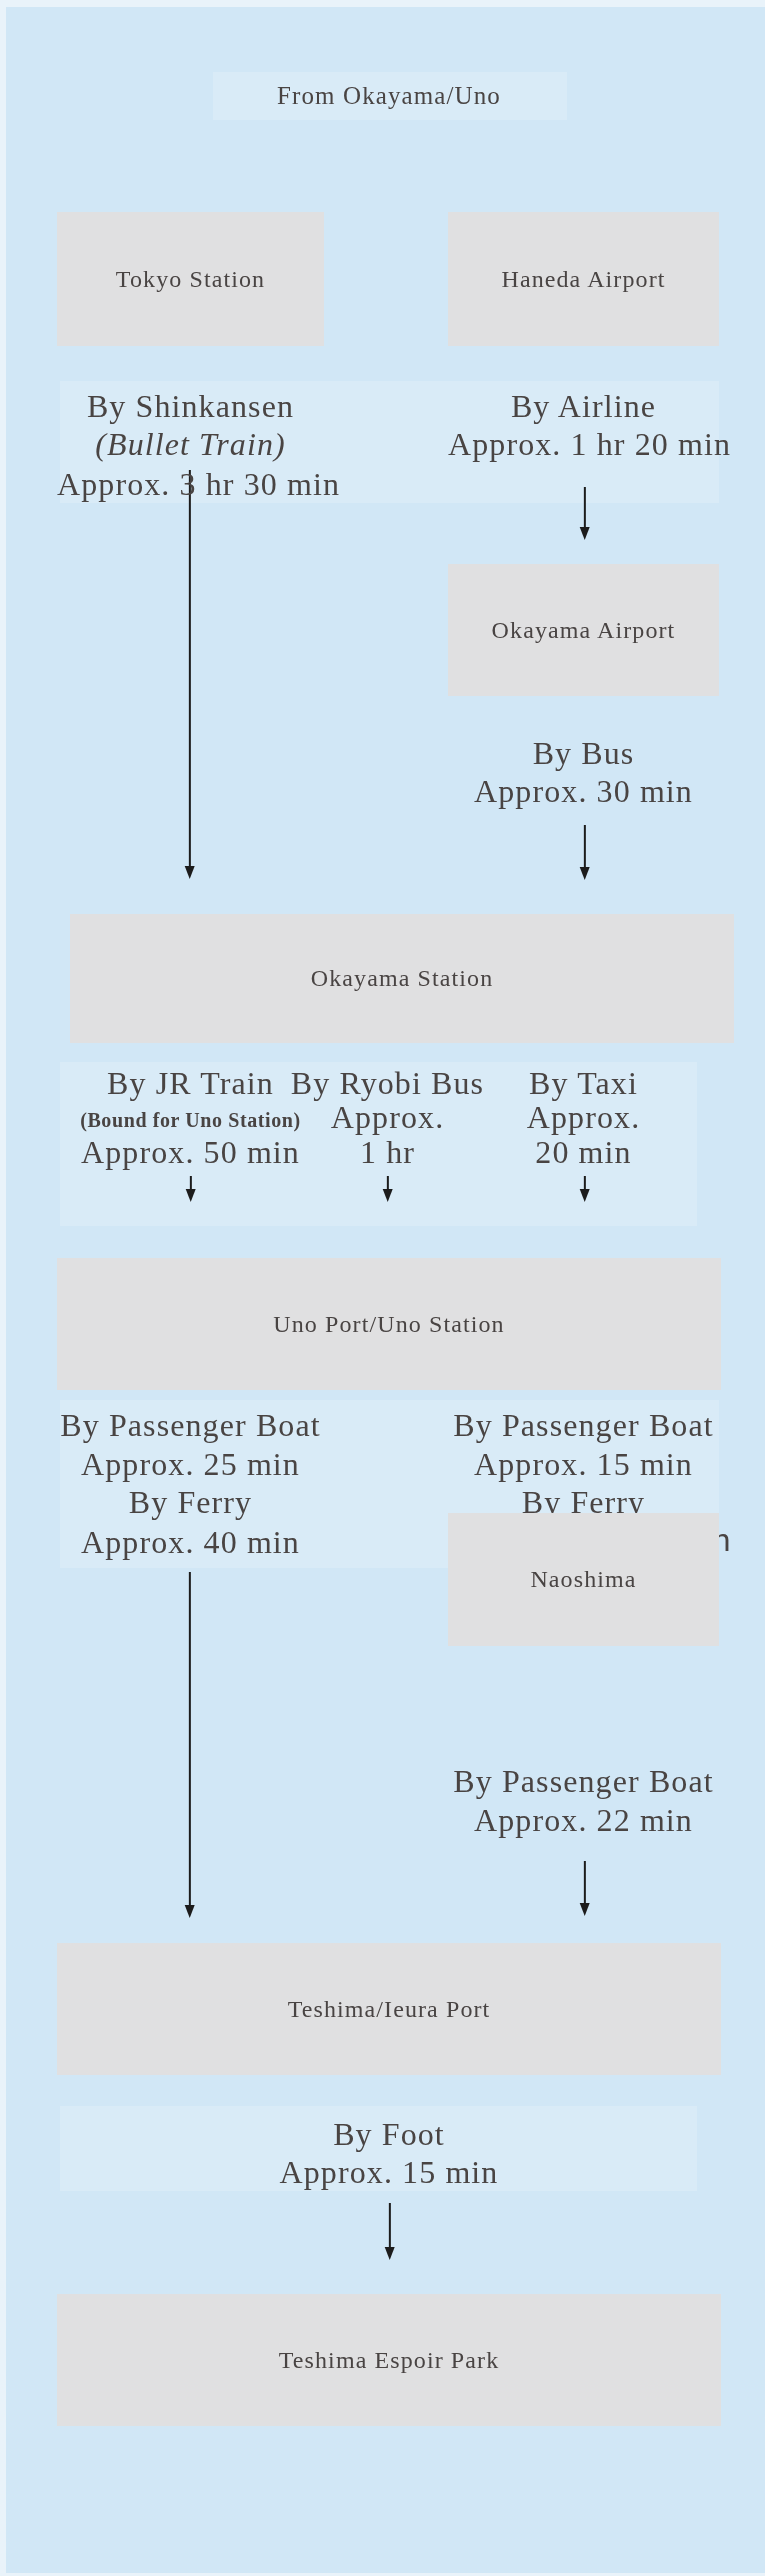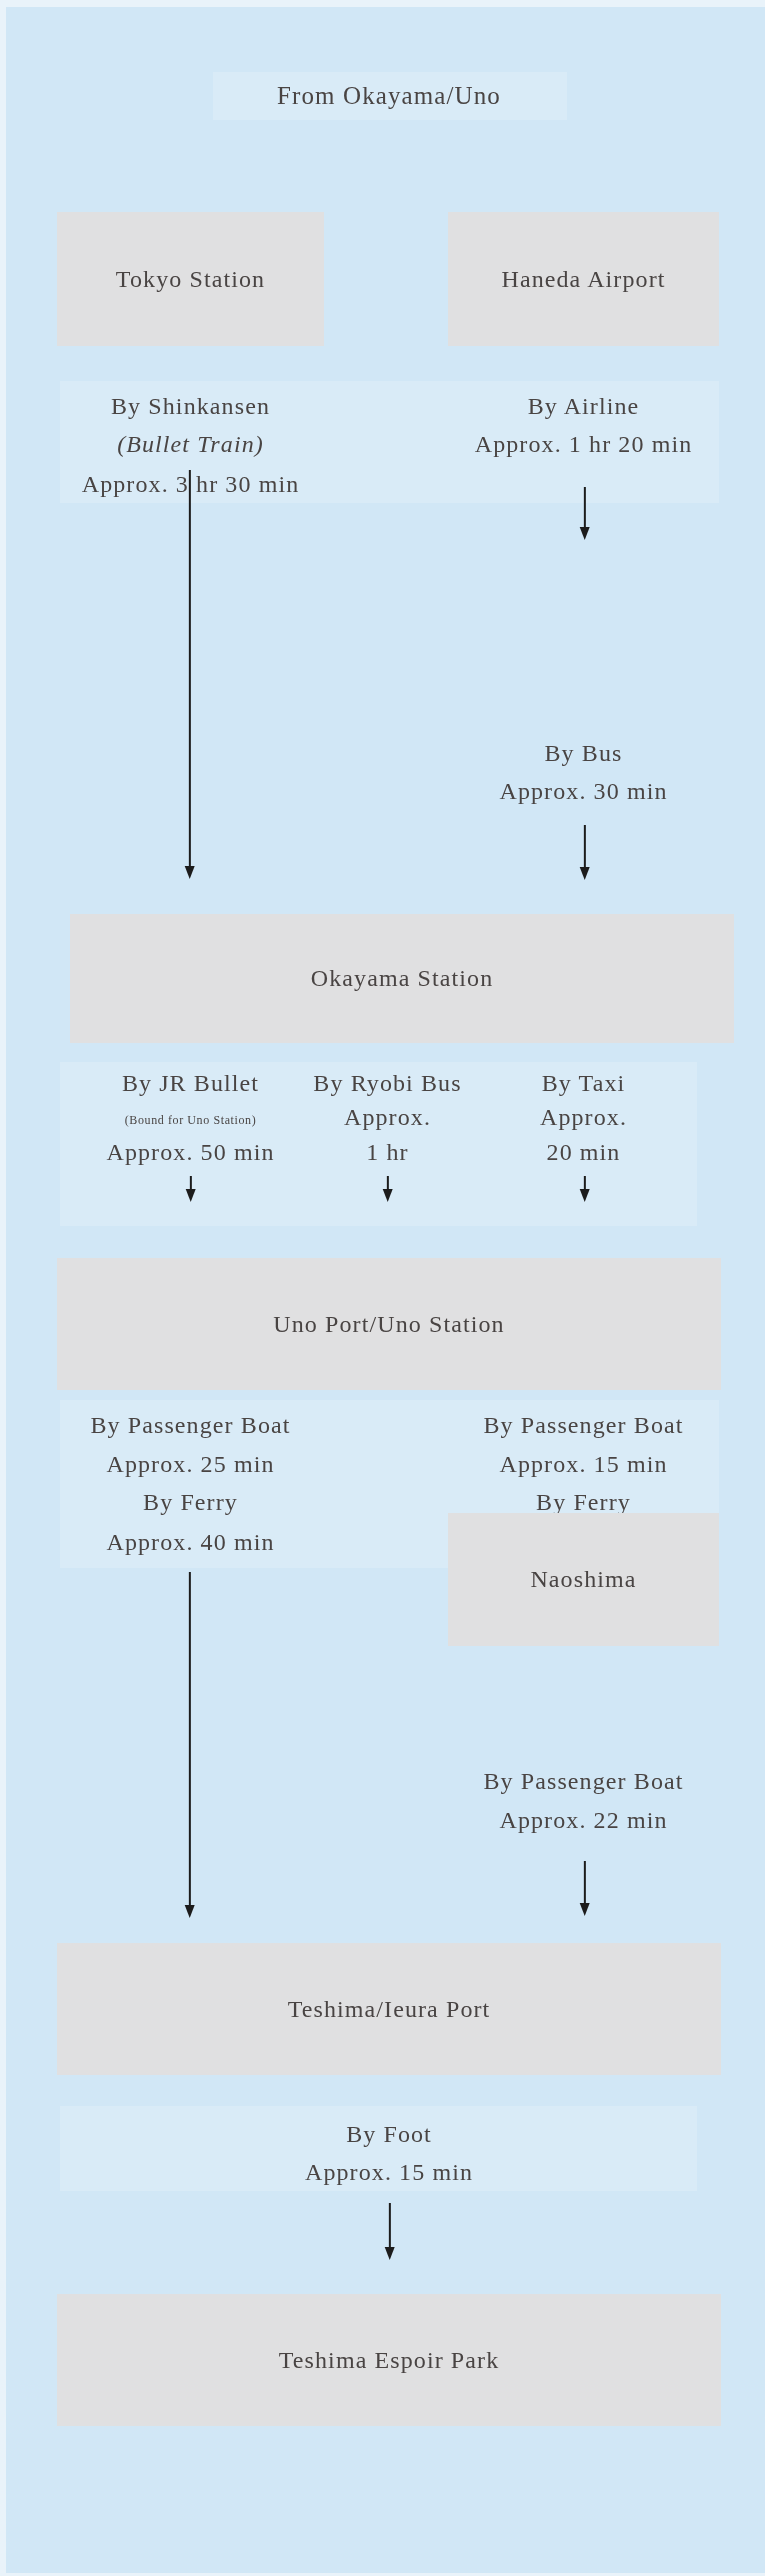--- a/index.html
+++ b/index.html
@@ -35,26 +35,26 @@
     color:var(--text);
     font-size:24px;
     letter-spacing:1.1px;
     z-index:3;
   }
   .tline{
     position:absolute;
     transform:translateY(-50%);
     text-align:center;
     color:var(--text);
-    font-size:24px;
+    font-size:32px;
     letter-spacing:1.1px;
     z-index:2;
     white-space:nowrap;
   }
-  .tline.small{font-size:12px;letter-spacing:0.6px;}
+  .tline.small{font-size:20px;letter-spacing:0.6px;font-weight:bold;}
   .tline.title{font-size:25px;letter-spacing:1.1px;}
   .col-left{left:57px;width:267px;}
   .col-mid{left:254px;width:267px;}
   .col-right{left:448px;width:271px;}
   .col-full{left:57px;width:664px;}
   .arrow{
     position:absolute;
     width:12.6px;
     transform:translateX(-50%);
     z-index:1;
@@ -106,34 +106,37 @@
 
   <div class="arrow" style="left:585px;top:487px;height:53px;">
     <div class="arrow-line"></div>
     <div class="arrow-head"></div>
   </div>
   <div class="arrow" style="left:190px;top:470px;height:409px;">
     <div class="arrow-line"></div>
     <div class="arrow-head"></div>
   </div>
 
+  <div class="node" style="left:448px;top:564px;width:271px;height:132px;">
+    <span>Okayama Airport</span>
+  </div>
 
   <div class="tline col-right" style="top:753px;">By Bus</div>
   <div class="tline col-right" style="top:791px;">Approx. 30 min</div>
 
   <div class="arrow" style="left:585px;top:825px;height:55px;">
     <div class="arrow-line"></div>
     <div class="arrow-head"></div>
   </div>
 
   <div class="node" style="left:57px;top:914px;width:664px;height:129px;margin-left:13px;">
     <span>Okayama Station</span>
   </div>
 
-  <div class="tline col-left" style="top:1083px;">By JR Bullet</div>
+  <div class="tline col-left" style="top:1083px;">By JR Train</div>
   <div class="tline small col-left" style="top:1120px;">(Bound for Uno Station)</div>
   <div class="tline col-left" style="top:1152px;">Approx. 50 min</div>
 
   <div class="tline col-mid" style="top:1083px;">By Ryobi Bus</div>
   <div class="tline col-mid" style="top:1117px;">Approx.</div>
   <div class="tline col-mid" style="top:1152px;">1 hr</div>
 
   <div class="tline col-right" style="top:1083px;">By Taxi</div>
   <div class="tline col-right" style="top:1117px;">Approx.</div>
   <div class="tline col-right" style="top:1152px;">20 min</div>

